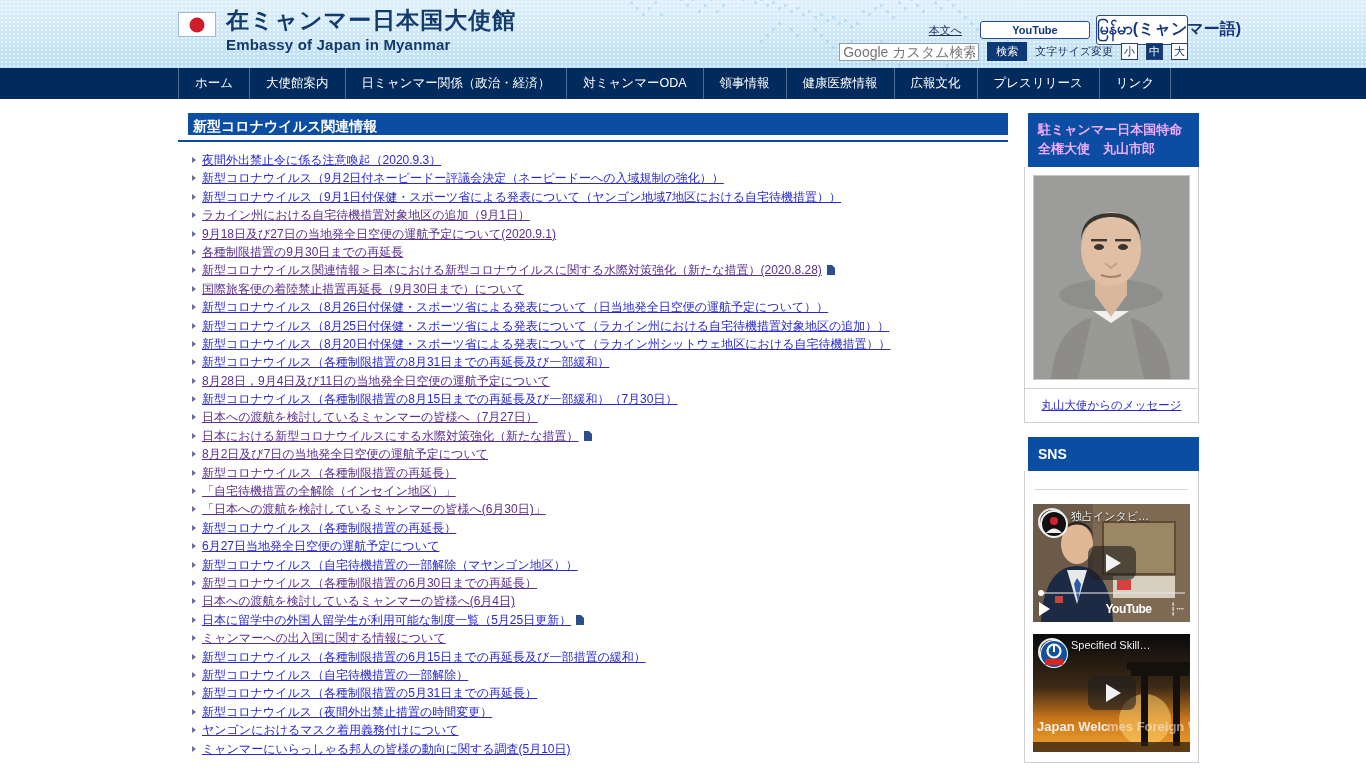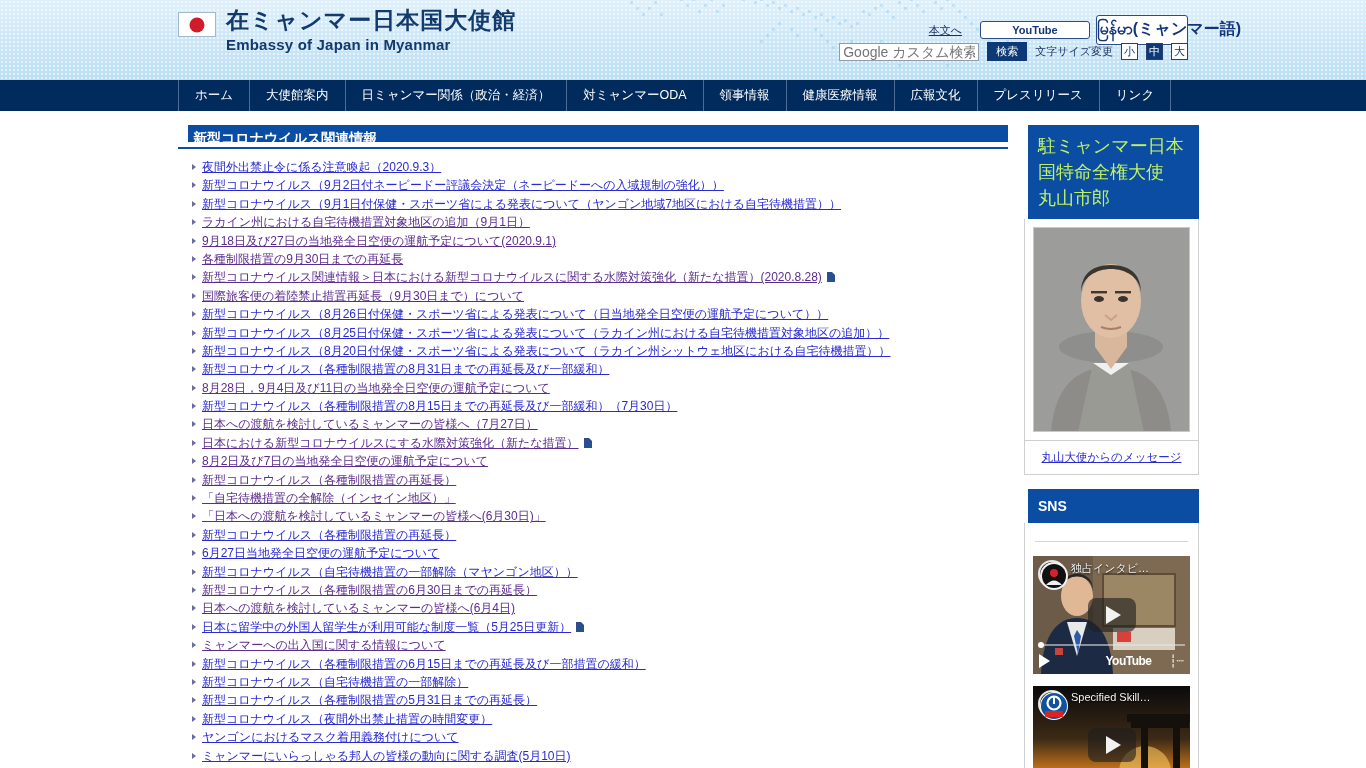--- a/index.html
+++ b/index.html
@@ -8,21 +8,21 @@
     margin: 0; padding: 0;
     width: 1366px; height: 768px;
     overflow: hidden;
     font-family: "Liberation Sans", "DejaVu Sans", sans-serif;
     background: #ffffff;
   }
 
   
   .header {
     position: relative;
-    height: 80px;
+    height: 68px;
     background: linear-gradient(to bottom, #dff0fb 0%, #cfe8f8 45%, #bcdef4 100%);
     overflow: hidden;
   }
   .header-dots {
     position: absolute; inset: 0;
     background-image: radial-gradient(#ffffff 0.8px, transparent 0.9px);
     background-size: 4px 4px;
     opacity: .55;
     pointer-events: none;
   }
@@ -152,21 +152,21 @@
   }
   .main { width: 830px; flex: 0 0 830px; }
   .side { width: 175px; flex: 0 0 175px; }
 
   
   .section-head {
     background: #0b4da2;
     color: #ffffff;
     font-size: 14px;
     font-weight: bold;
-    height: 17px;
+    height: 22px;
     line-height: 27px;
     padding-left: 10px;
     border-left: 5px solid #ffffff;
     box-shadow: inset 5px 0 0 0 #ffffff;
     position: relative;
   }
   .section-head::before {
     content: "";
     position: absolute; left: 0; top: 0;
     width: 4px; height: 100%;
@@ -218,23 +218,23 @@
     position: absolute;
     right: 0; top: 0;
     border-left: 3px solid transparent;
     border-top: 3px solid #ffffff;
   }
 
   
   .side-box { margin-bottom: 14px; }
   .side-title {
     background: #0b4da2;
-    color: #bef264;
-    font-size: 18px;
-    font-weight: normal;
+    color: #f0abfc;
+    font-size: 13px;
+    font-weight: bold;
     padding: 8px 9px 8px 10px;
     line-height: 1.45;
     border-left: 4px solid #ffffff;
   }
   .side-body {
     border: 1px solid #cfcfcf;
     border-top: none;
     background: #fff;
     padding: 8px 8px 8px 8px;
   }

